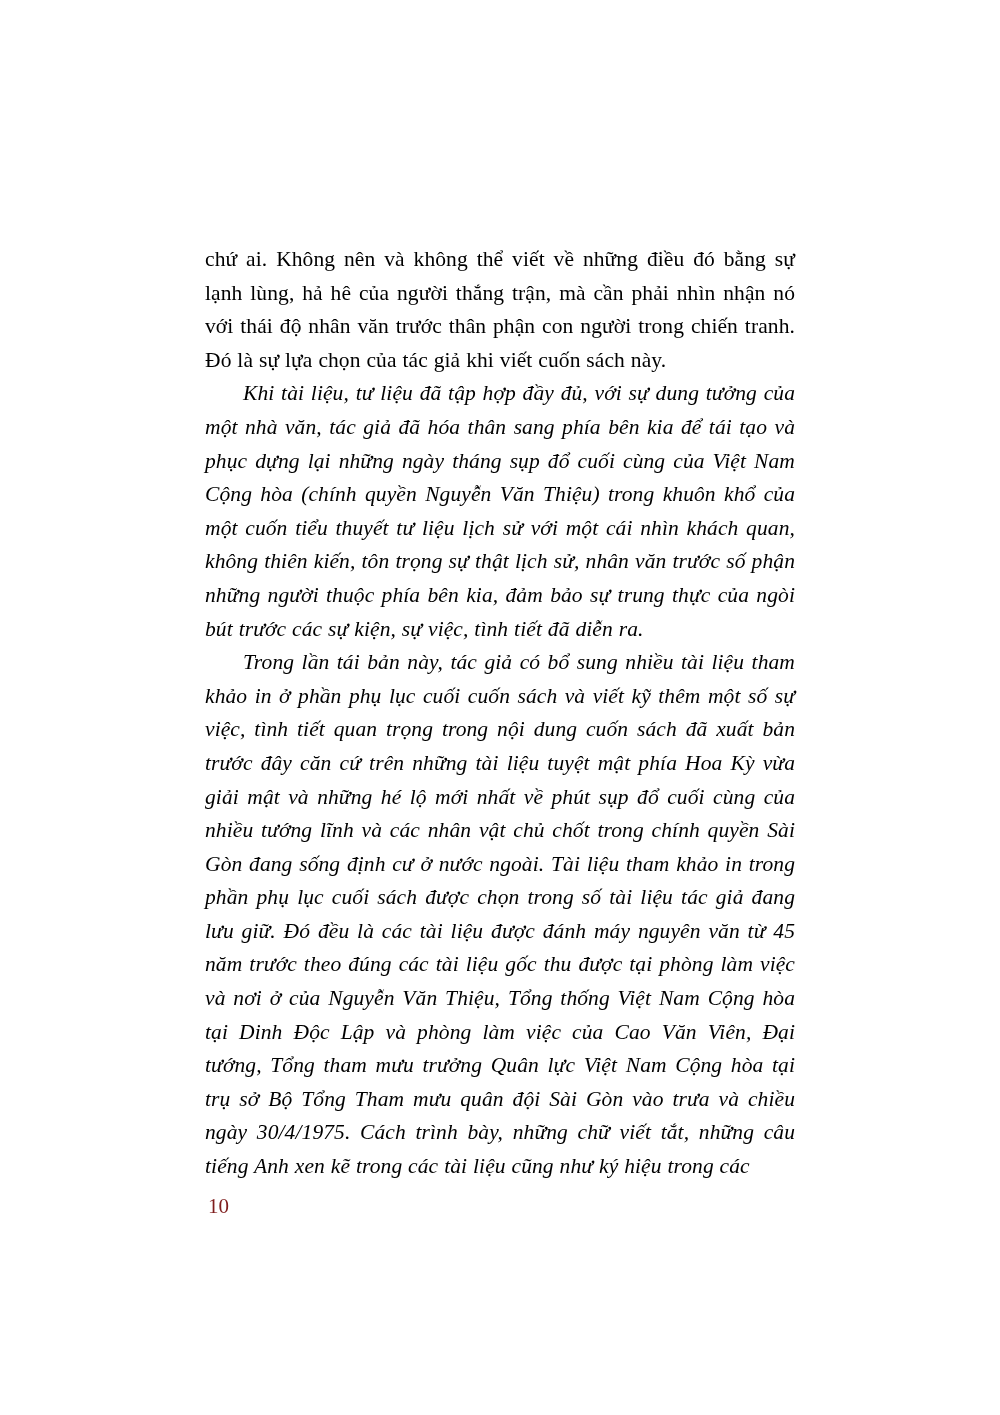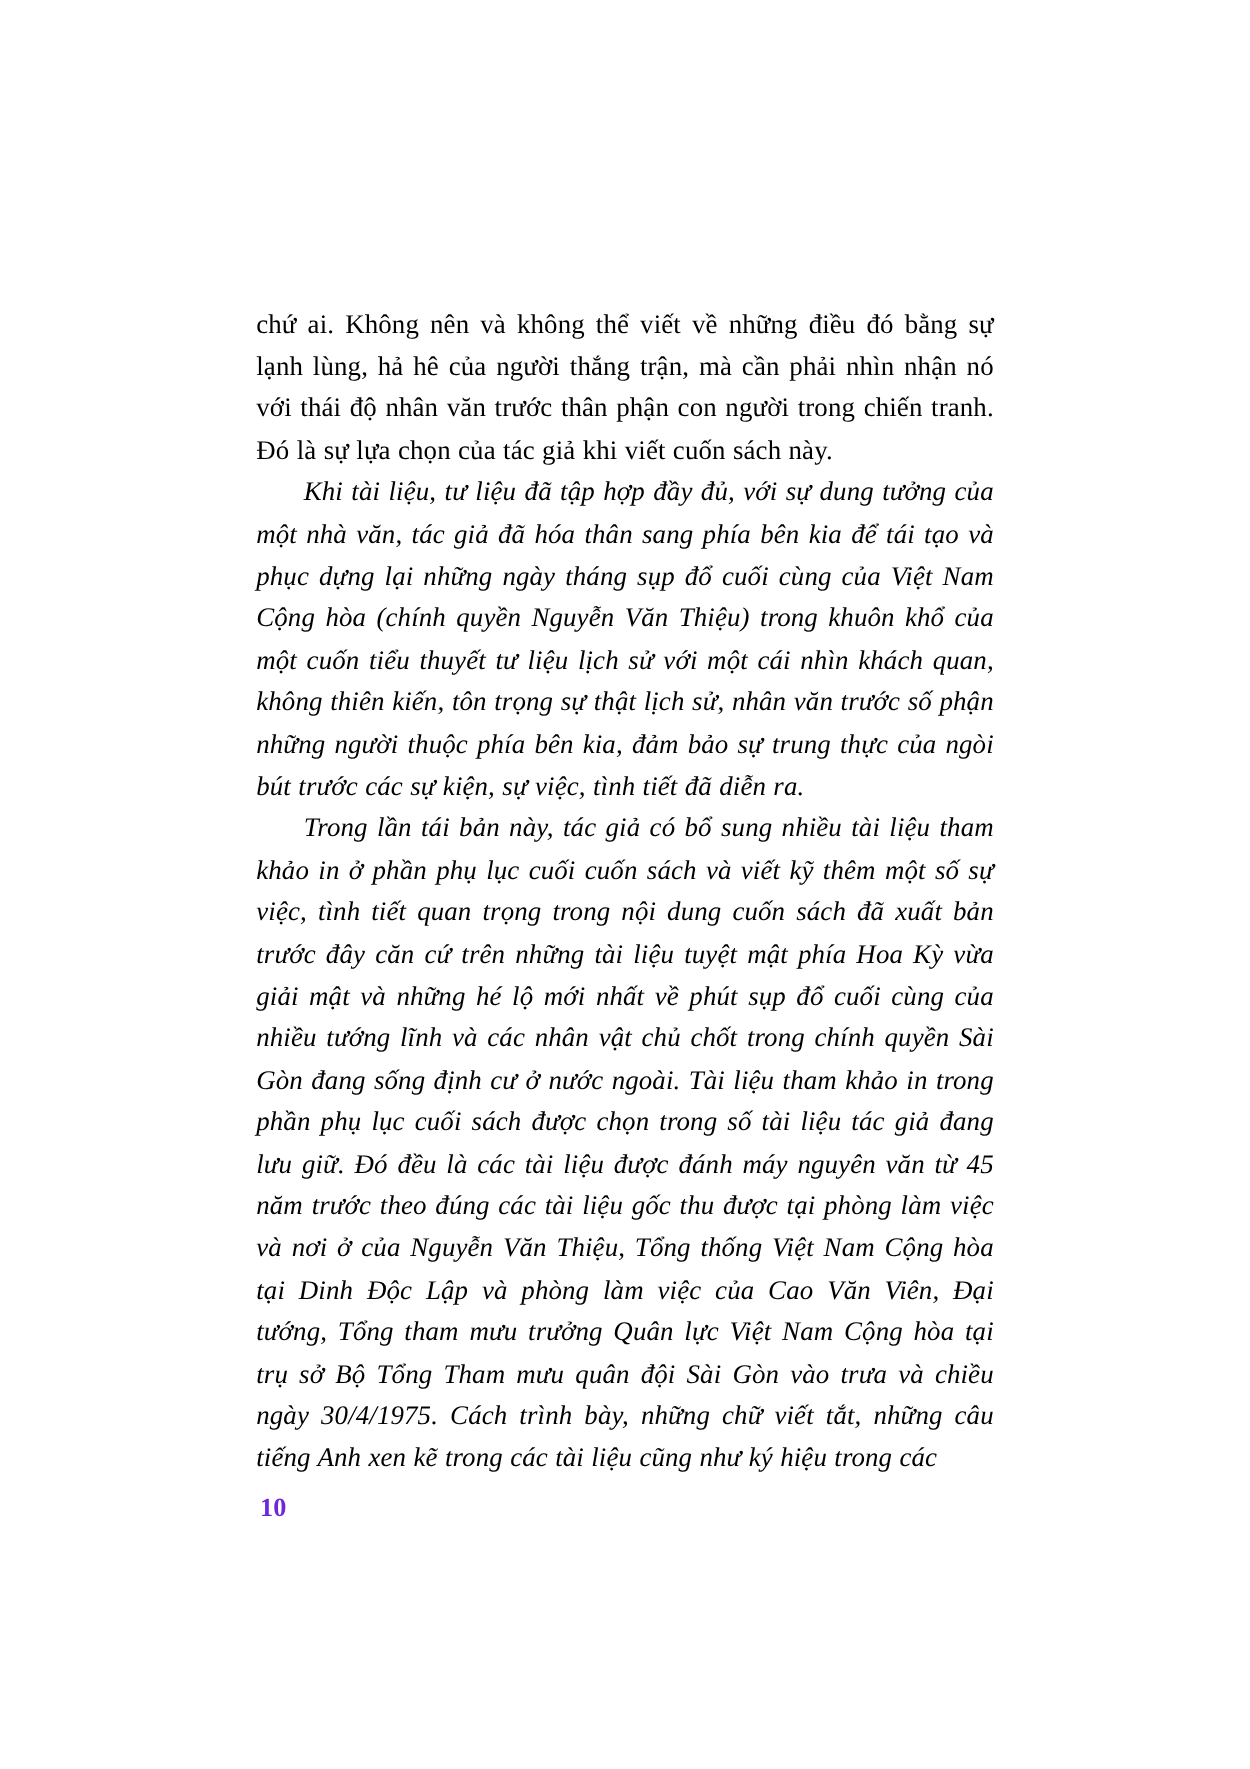--- a/index.html
+++ b/index.html
@@ -42,22 +42,21 @@
   .para.indent {
     text-indent: 38px;
     font-style: italic;
   }
   .page-number {
     position: absolute;
     left: 208px;
     top: 1192px;
     font-size: 21px;
     line-height: 28px;
-    color: #6d28d9;
-    font-weight: bold;
+    color: #7f1d1d;
   }
 </style>
 </head>
 <body>
 
 <div class="page">
 
   <div class="text-block">
     <p class="para">chứ ai. Không nên và không thể viết về những điều đó bằng sự lạnh lùng, hả hê của người thắng trận, mà cần phải nhìn nhận nó với thái độ nhân văn trước thân phận con người trong chiến tranh. Đó là sự lựa chọn của tác giả khi viết cuốn sách này.</p>
     <p class="para indent">Khi tài liệu, tư liệu đã tập hợp đầy đủ, với sự dung tưởng của một nhà văn, tác giả đã hóa thân sang phía bên kia để tái tạo và phục dựng lại những ngày tháng sụp đổ cuối cùng của Việt Nam Cộng hòa (chính quyền Nguyễn Văn Thiệu) trong khuôn khổ của một cuốn tiểu thuyết tư liệu lịch sử với một cái nhìn khách quan, không thiên kiến, tôn trọng sự thật lịch sử, nhân văn trước số phận những người thuộc phía bên kia, đảm bảo sự trung thực của ngòi bút trước các sự kiện, sự việc, tình tiết đã diễn ra.</p>

